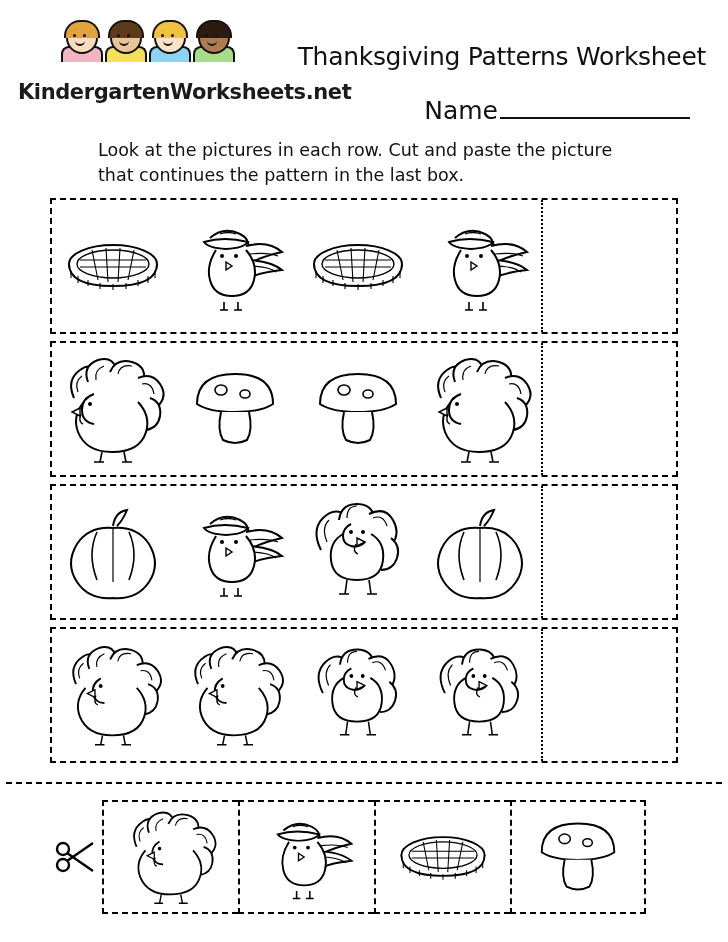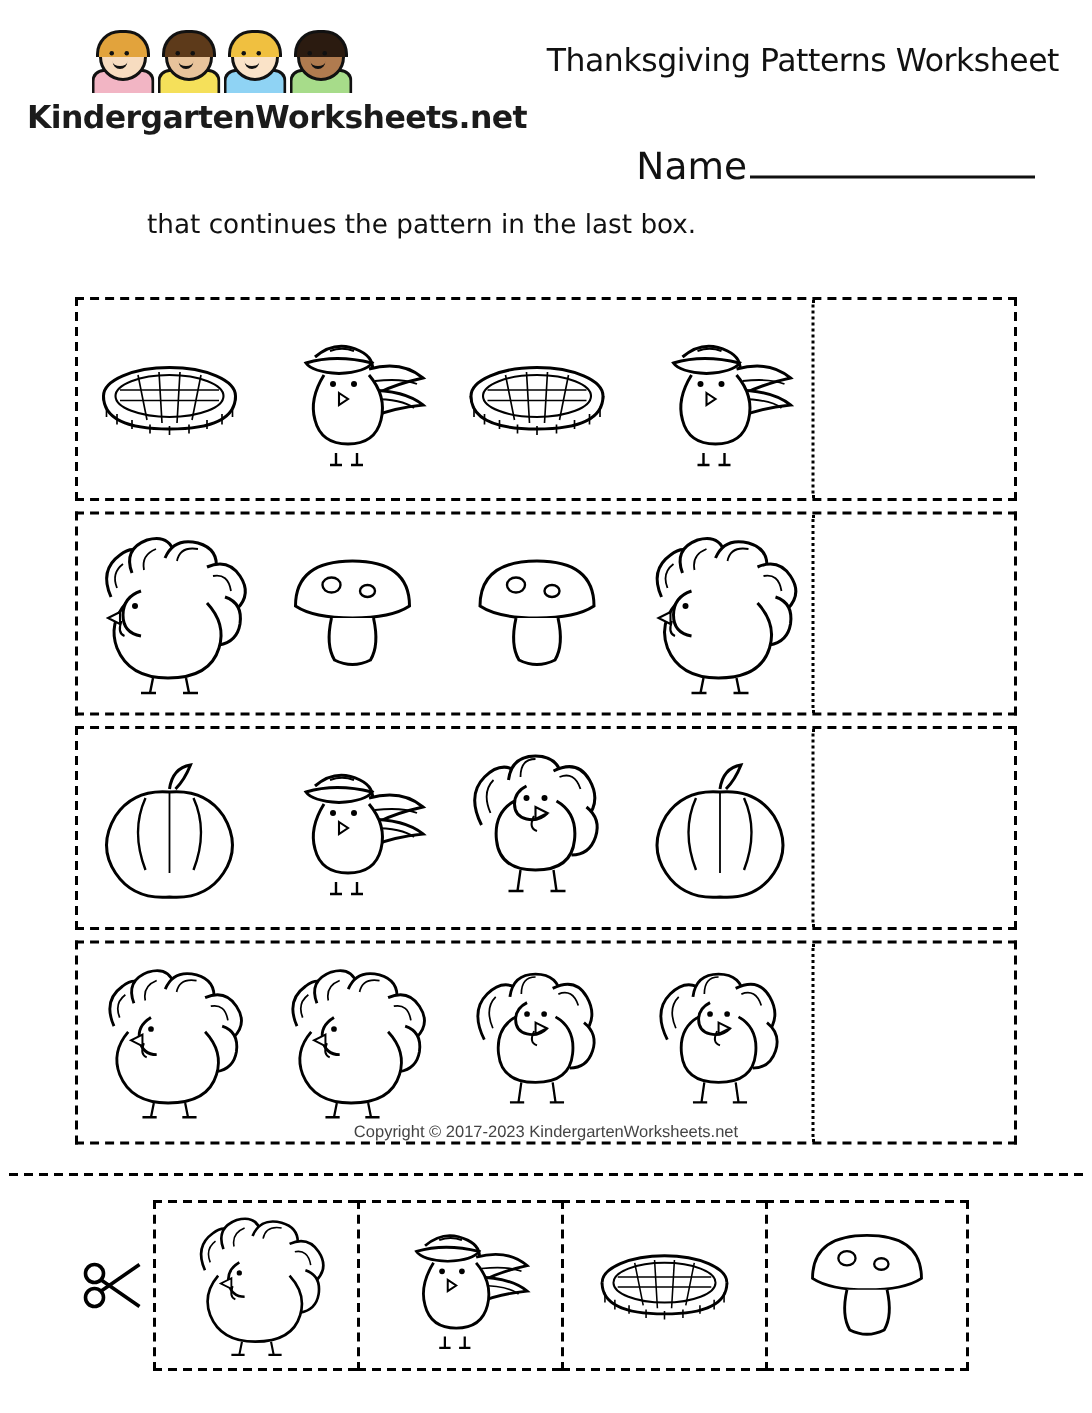--- a/index.html
+++ b/index.html
@@ -87,40 +87,40 @@
   .kid-2 .hair { background: #5d3a1a; }
   .kid-2 .body { background: #f5e05a; }
   .kid-3 .head { background: #fae3c8; }
   .kid-3 .hair { background: #f0c040; }
   .kid-3 .body { background: #8fd3f4; }
   .kid-4 .head { background: #b07b4f; }
   .kid-4 .hair { background: #2b1b10; }
   .kid-4 .body { background: #a7dc8a; }
 
   .logo-wordmark {
-    margin-top: 4px;
+    margin-top: 18px;
     font-family: "DejaVu Sans", sans-serif;
     font-weight: bold;
     font-size: 21px;
     letter-spacing: -0.4px;
     color: #1b1b1b;
     white-space: nowrap;
   }
   .logo-url {
     margin-top: 6px;
     font-size: 11.5px;
     color: #333;
     letter-spacing: 0.1px;
   }
 
   .title {
     position: absolute;
-    right: 22px; top: 10px;
+    right: 22px; top: 24px;
     font-family: "DejaVu Sans", sans-serif;
-    font-size: 21px;
+    font-size: 25px;
     letter-spacing: -0.3px;
     color: #111;
     white-space: nowrap;
   }
   .name-line {
     position: absolute;
     right: 38px; top: 78px;
     font-family: "DejaVu Sans", sans-serif;
     font-size: 25px;
     color: #111;
@@ -271,20 +271,21 @@
   </div>
 
   <div class="title">Thanksgiving Patterns Worksheet</div>
 
   <div class="name-line">
     <span>Name</span><span class="rule"></span>
   </div>
 </div>
 
 <div class="instructions">
+  <div>Look at the pictures in each row. Cut and paste the picture</div>
   <div>that continues the pattern in the last box.</div>
 </div>
 
 <div class="rows">
 
   <div class="prow">
     <div class="cells">
       <div class="cell">
         <svg width="110" height="80" viewBox="0 0 110 80">
           <ellipse cx="55" cy="38" rx="44" ry="19" fill="#fff" stroke="#000" stroke-width="2"></ellipse>
@@ -527,21 +528,20 @@
           <path d="M40 98 l10 0 M68 98 l10 0" stroke="#000" stroke-width="1.6"></path>
         </svg>
       </div>
     </div>
     <div class="answer-box"></div>
   </div>
 
 </div>
 
 <div class="copyright">
-  <div>Copyright © 2017-2023 KindergartenWorksheets.net</div>
 </div>
 
 <div class="cutline"></div>
 
 <div class="cut-strip">
   <div class="scissors">
     <svg width="42" height="40" viewBox="0 0 42 40">
       <path d="M38 6 L12 24 M38 34 L12 16" stroke="#000" stroke-width="2.4" fill="none"></path>
       <circle cx="8" cy="12" r="6" fill="#fff" stroke="#000" stroke-width="2.4"></circle>
       <circle cx="8" cy="28" r="6" fill="#fff" stroke="#000" stroke-width="2.4"></circle>

